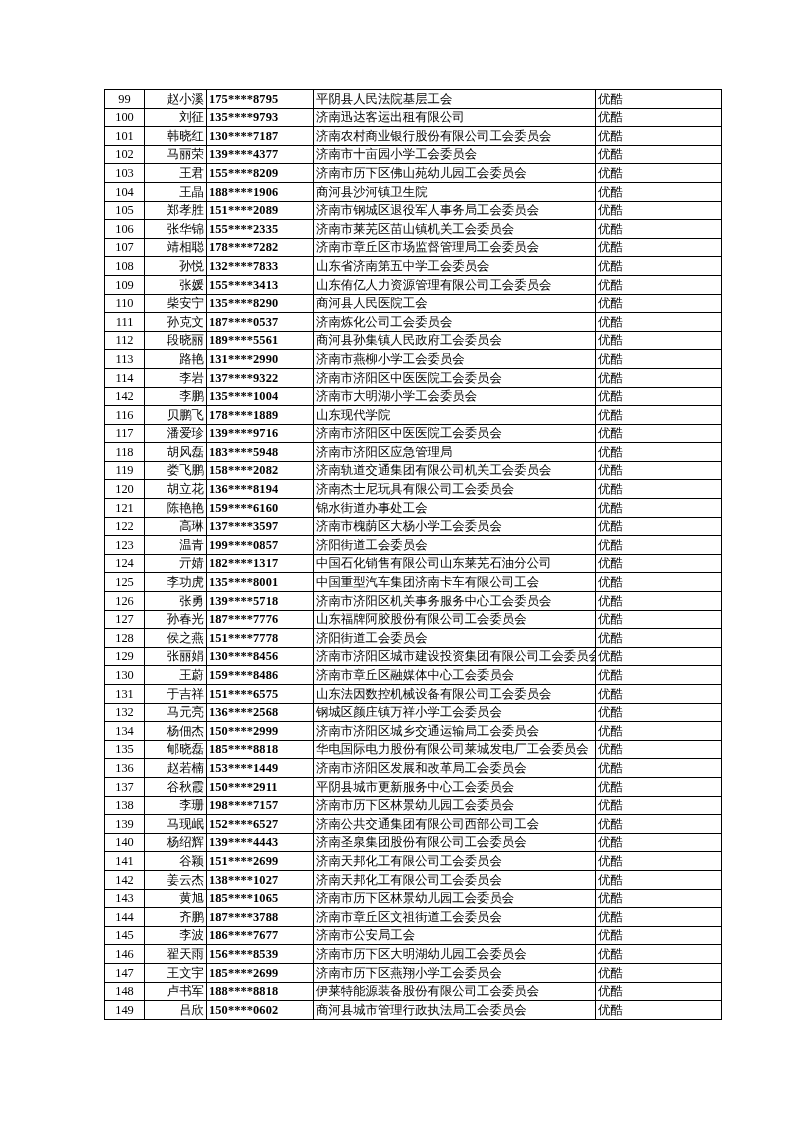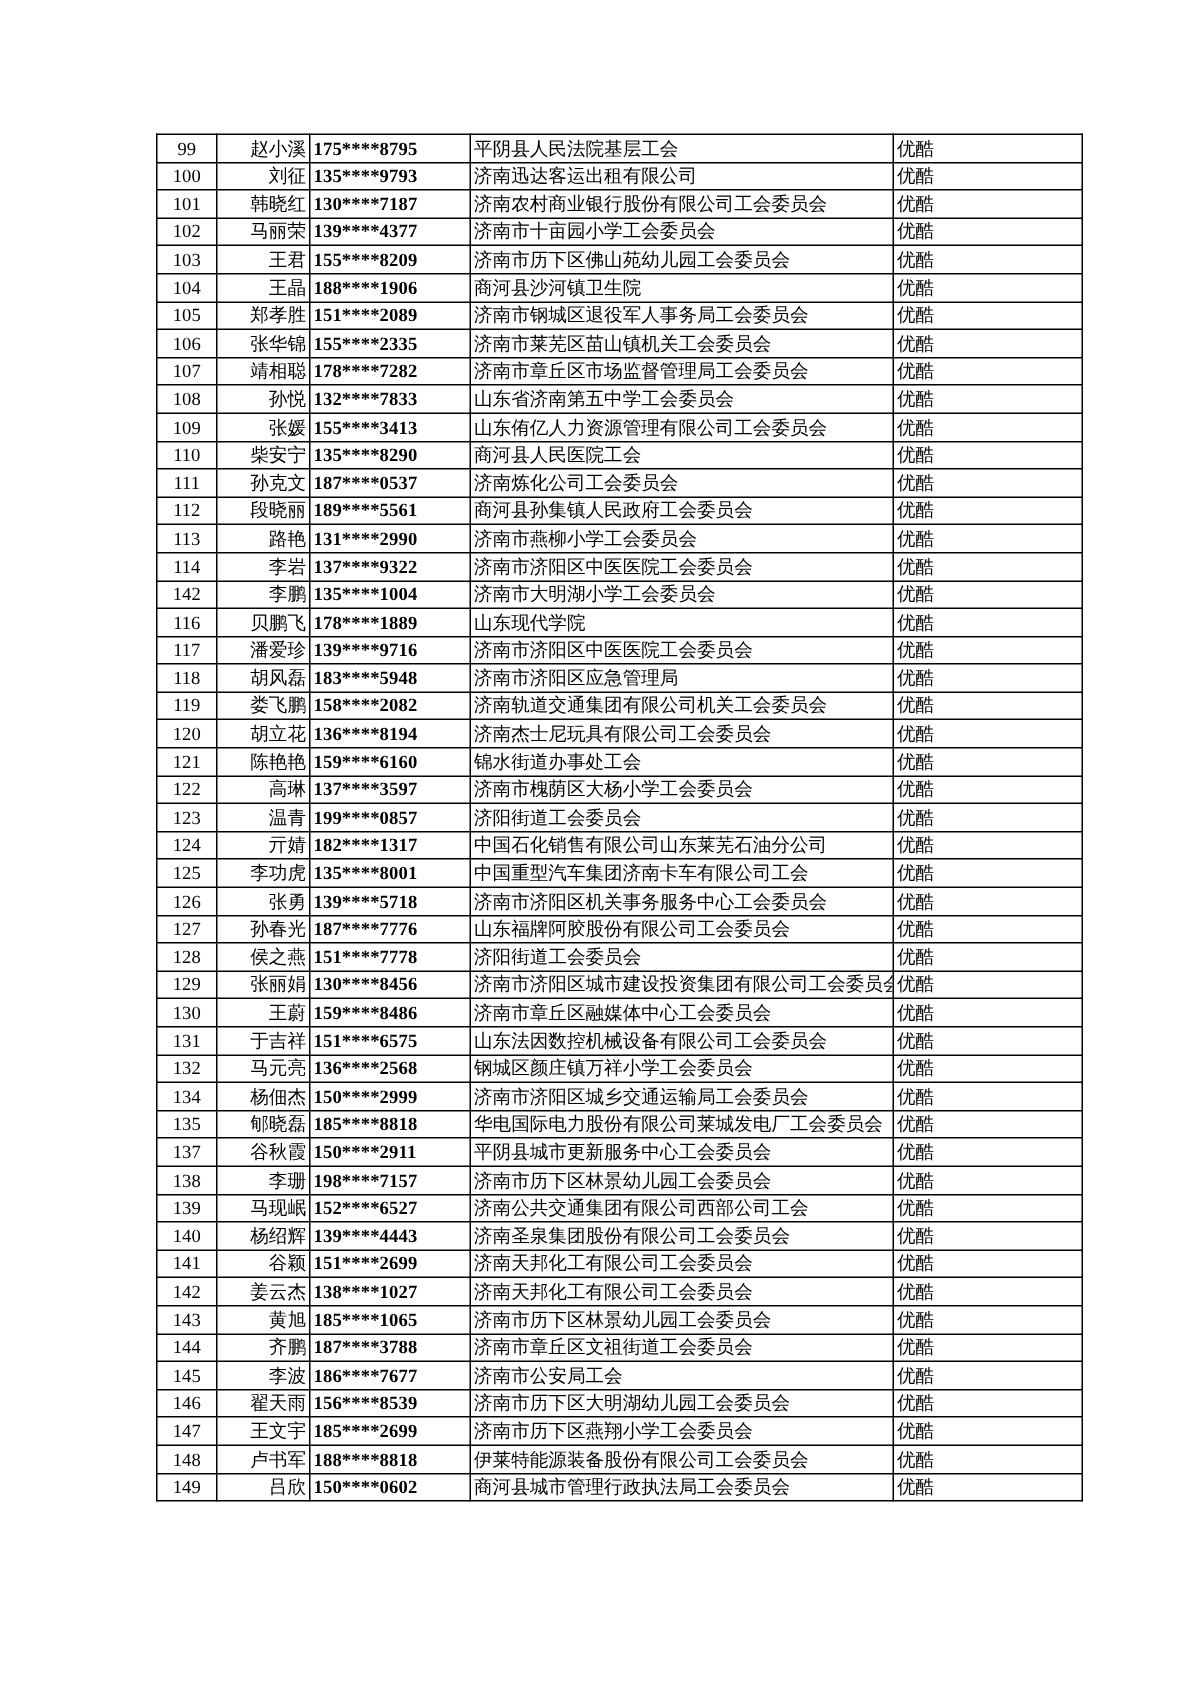--- a/index.html
+++ b/index.html
@@ -317,20 +317,27 @@
             <td class="plat">优酷</td>
           </tr>
           <tr>
             <td class="seq">135</td>
             <td class="name">郇晓磊</td>
             <td class="phone">185****8818</td>
             <td class="org">华电国际电力股份有限公司莱城发电厂工会委员会</td>
             <td class="plat">优酷</td>
           </tr>
           <tr>
+            <td class="seq">136</td>
+            <td class="name">赵若楠</td>
+            <td class="phone">153****1449</td>
+            <td class="org">济南市济阳区发展和改革局工会委员会</td>
+            <td class="plat">优酷</td>
+          </tr>
+          <tr>
             <td class="seq">137</td>
             <td class="name">谷秋霞</td>
             <td class="phone">150****2911</td>
             <td class="org">平阴县城市更新服务中心工会委员会</td>
             <td class="plat">优酷</td>
           </tr>
           <tr>
             <td class="seq">138</td>
             <td class="name">李珊</td>
             <td class="phone">198****7157</td>

